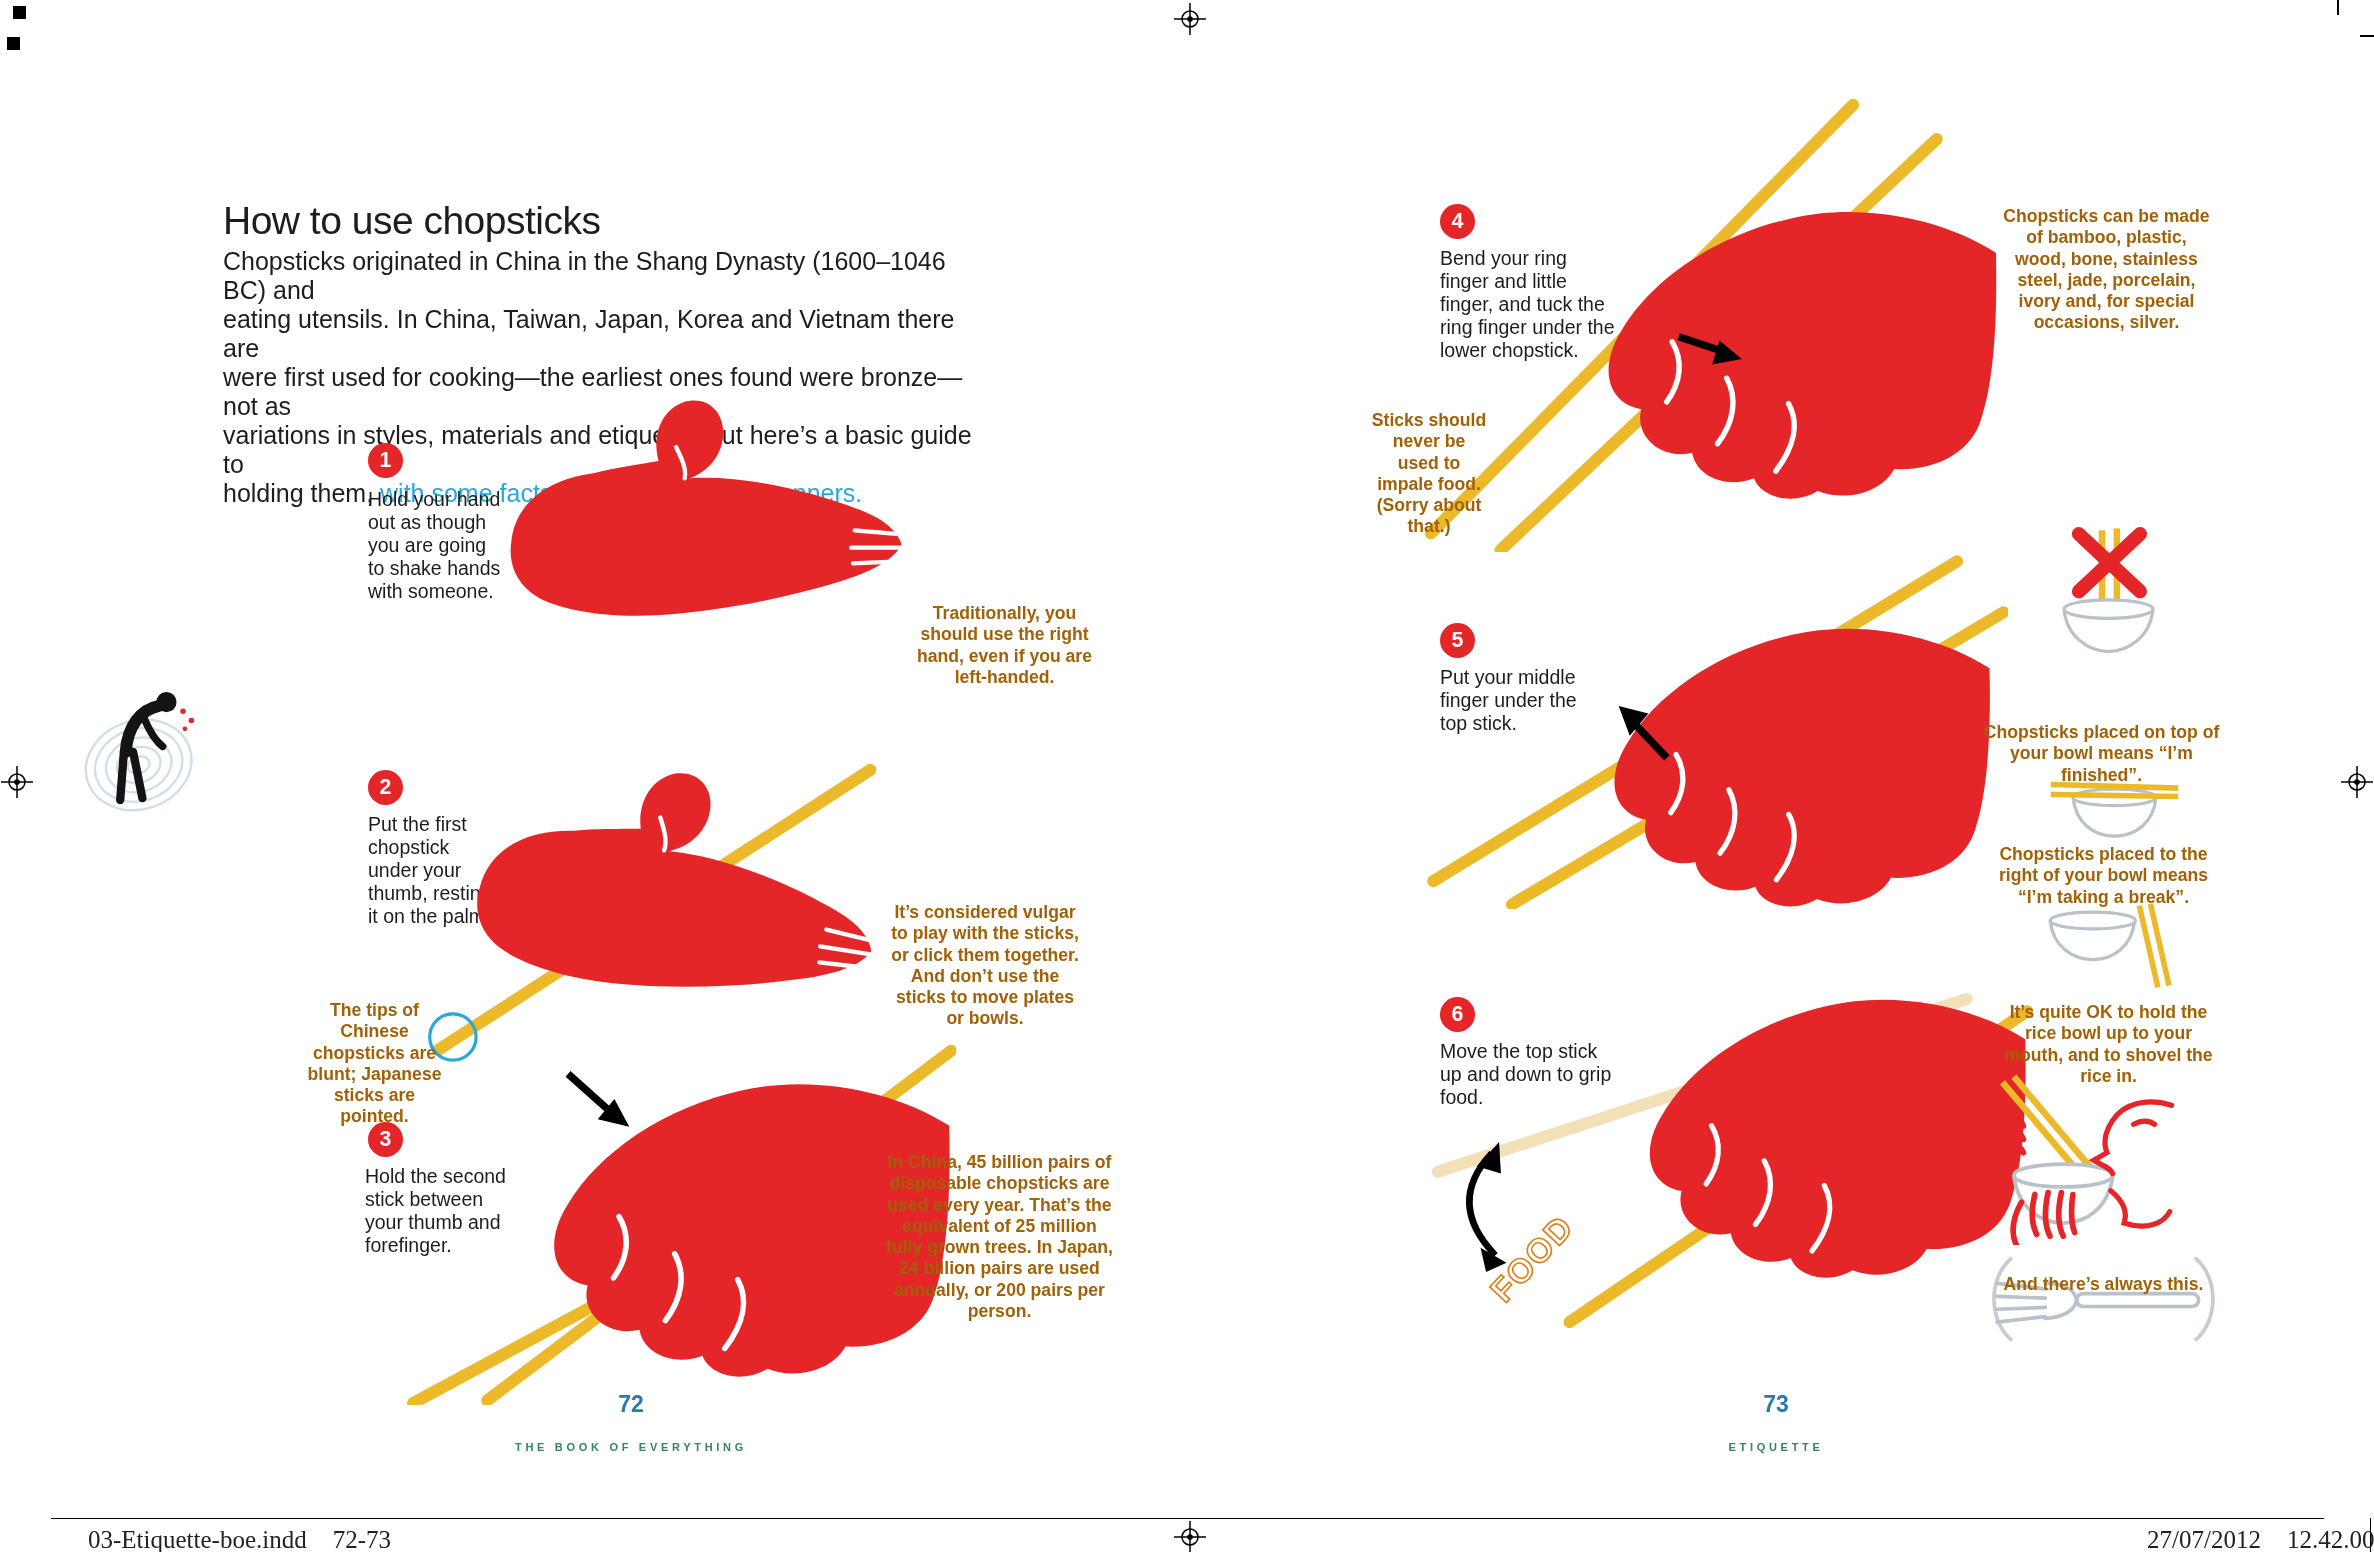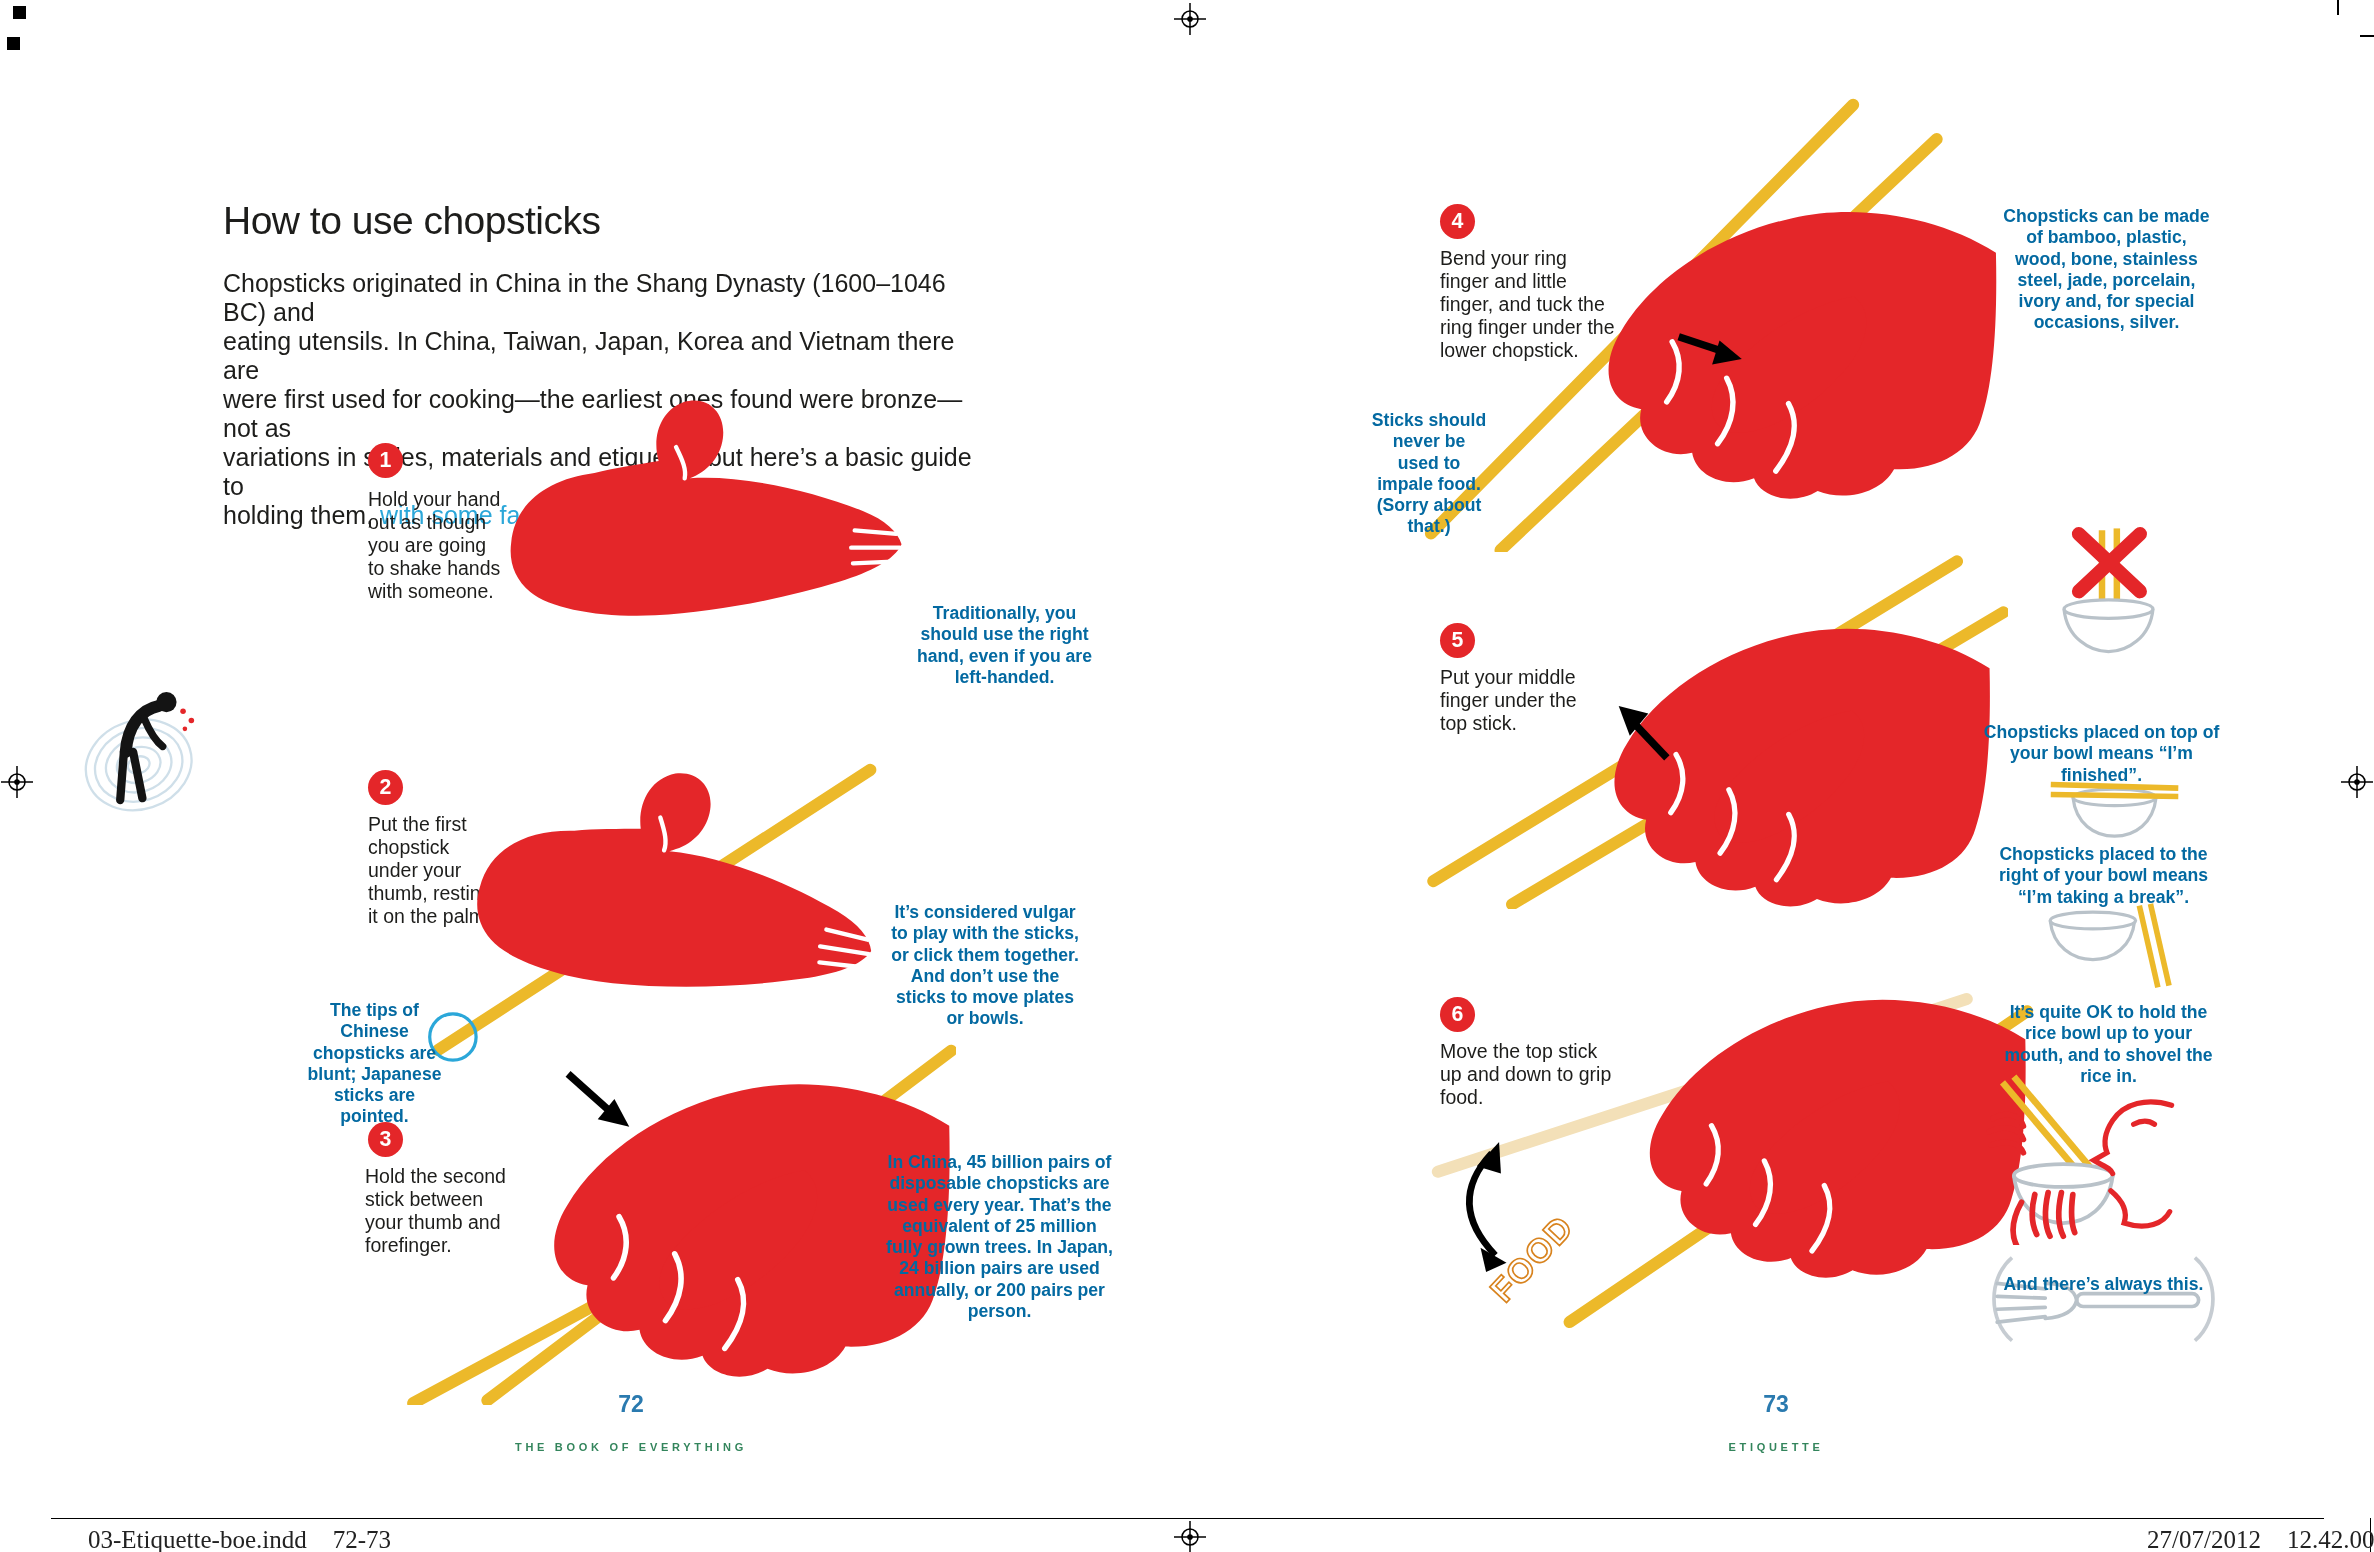--- a/index.html
+++ b/index.html
@@ -1,25 +1,25 @@
 <!DOCTYPE html>
 <html style="font-size:15px"><head>
 <meta charset="utf-8">
 <style>
   html,body{margin:0;padding:0;background:#ffffff;}
   #spread{position:relative;width:2375px;height:1553px;background:#ffffff;overflow:hidden;
           font-family:"Liberation Sans",sans-serif;color:#1d1d1b;}
   .abs{position:absolute;}
   .title{font-size:39px;font-weight:normal;letter-spacing:-0.5px;color:#1d1d1b;}
-  .intro{font-size:25px;line-height:29px;color:#1d1d1b;margin-top:22px;}
+  .intro{font-size:25px;line-height:29px;color:#1d1d1b;}
   .intro .blue{color:#2ba7d9;}
   .num{width:35px;height:35px;background:#e42629;border-radius:50%;color:#fff;
        font-size:21.3px;font-weight:bold;display:flex;align-items:center;justify-content:center;}
   .stept{font-size:19.5px;line-height:23px;color:#1d1d1b;}
-  .cap{color:#0369a1;font-size:17.6px;line-height:21.3px;font-weight:bold;text-align:center;}
+  .cap{color:#a16207;font-size:17.6px;line-height:21.3px;font-weight:bold;text-align:center;}
   .pagenum{color:#2a7aaf;font-size:23px;font-weight:bold;text-align:center;}
   .foottitle{color:#33855c;font-size:11px;font-weight:bold;letter-spacing:3.7px;text-align:center;margin-top:23px;}
   .slug{font-family:"Liberation Serif",serif;font-size:25px;color:#222;}
   .slug span{margin-right:26px;}
   .mark line{stroke:#000;stroke-width:1.6;}
   .mark circle.o{fill:none;stroke:#000;stroke-width:1.6;}
 </style>
 </head>
 <body>
 

